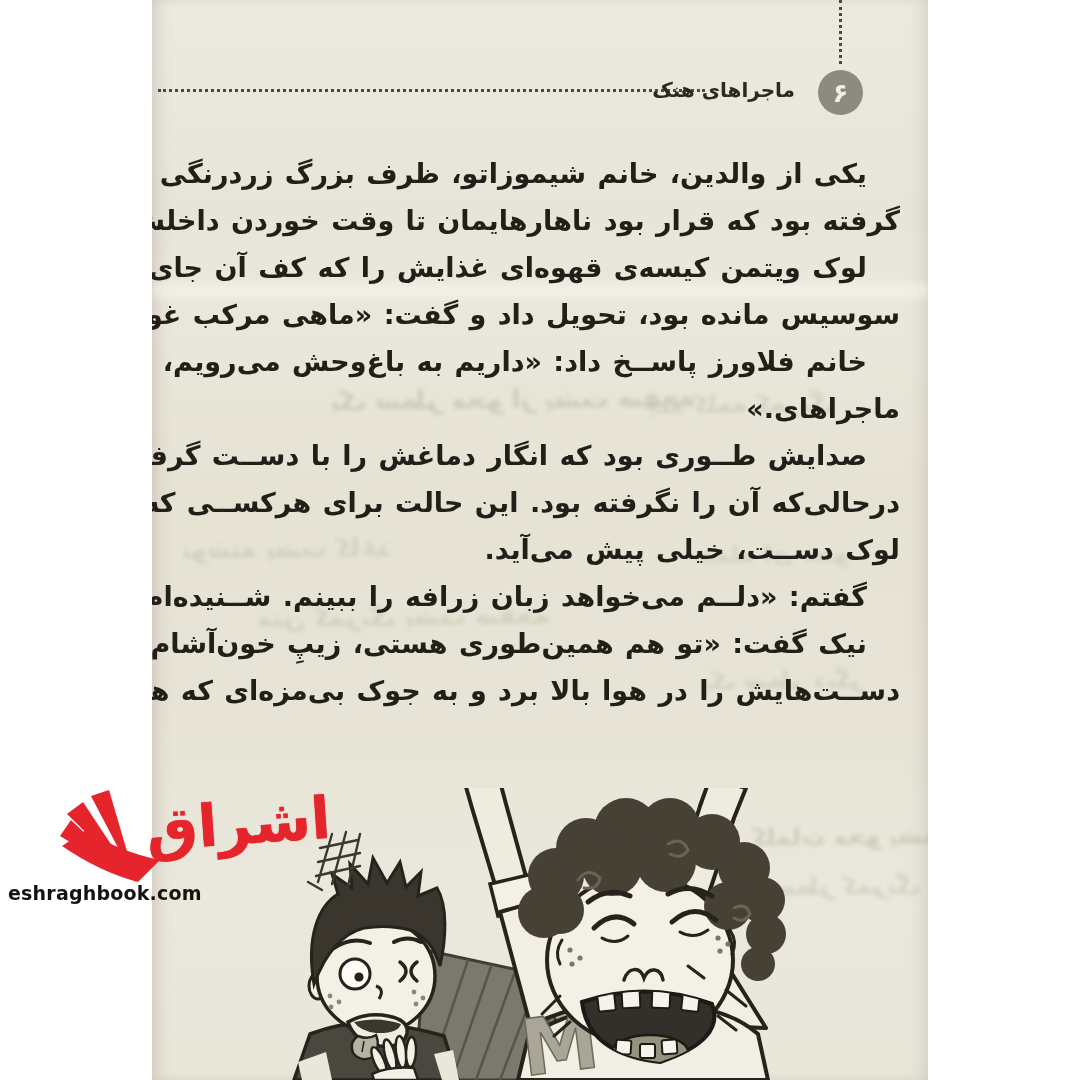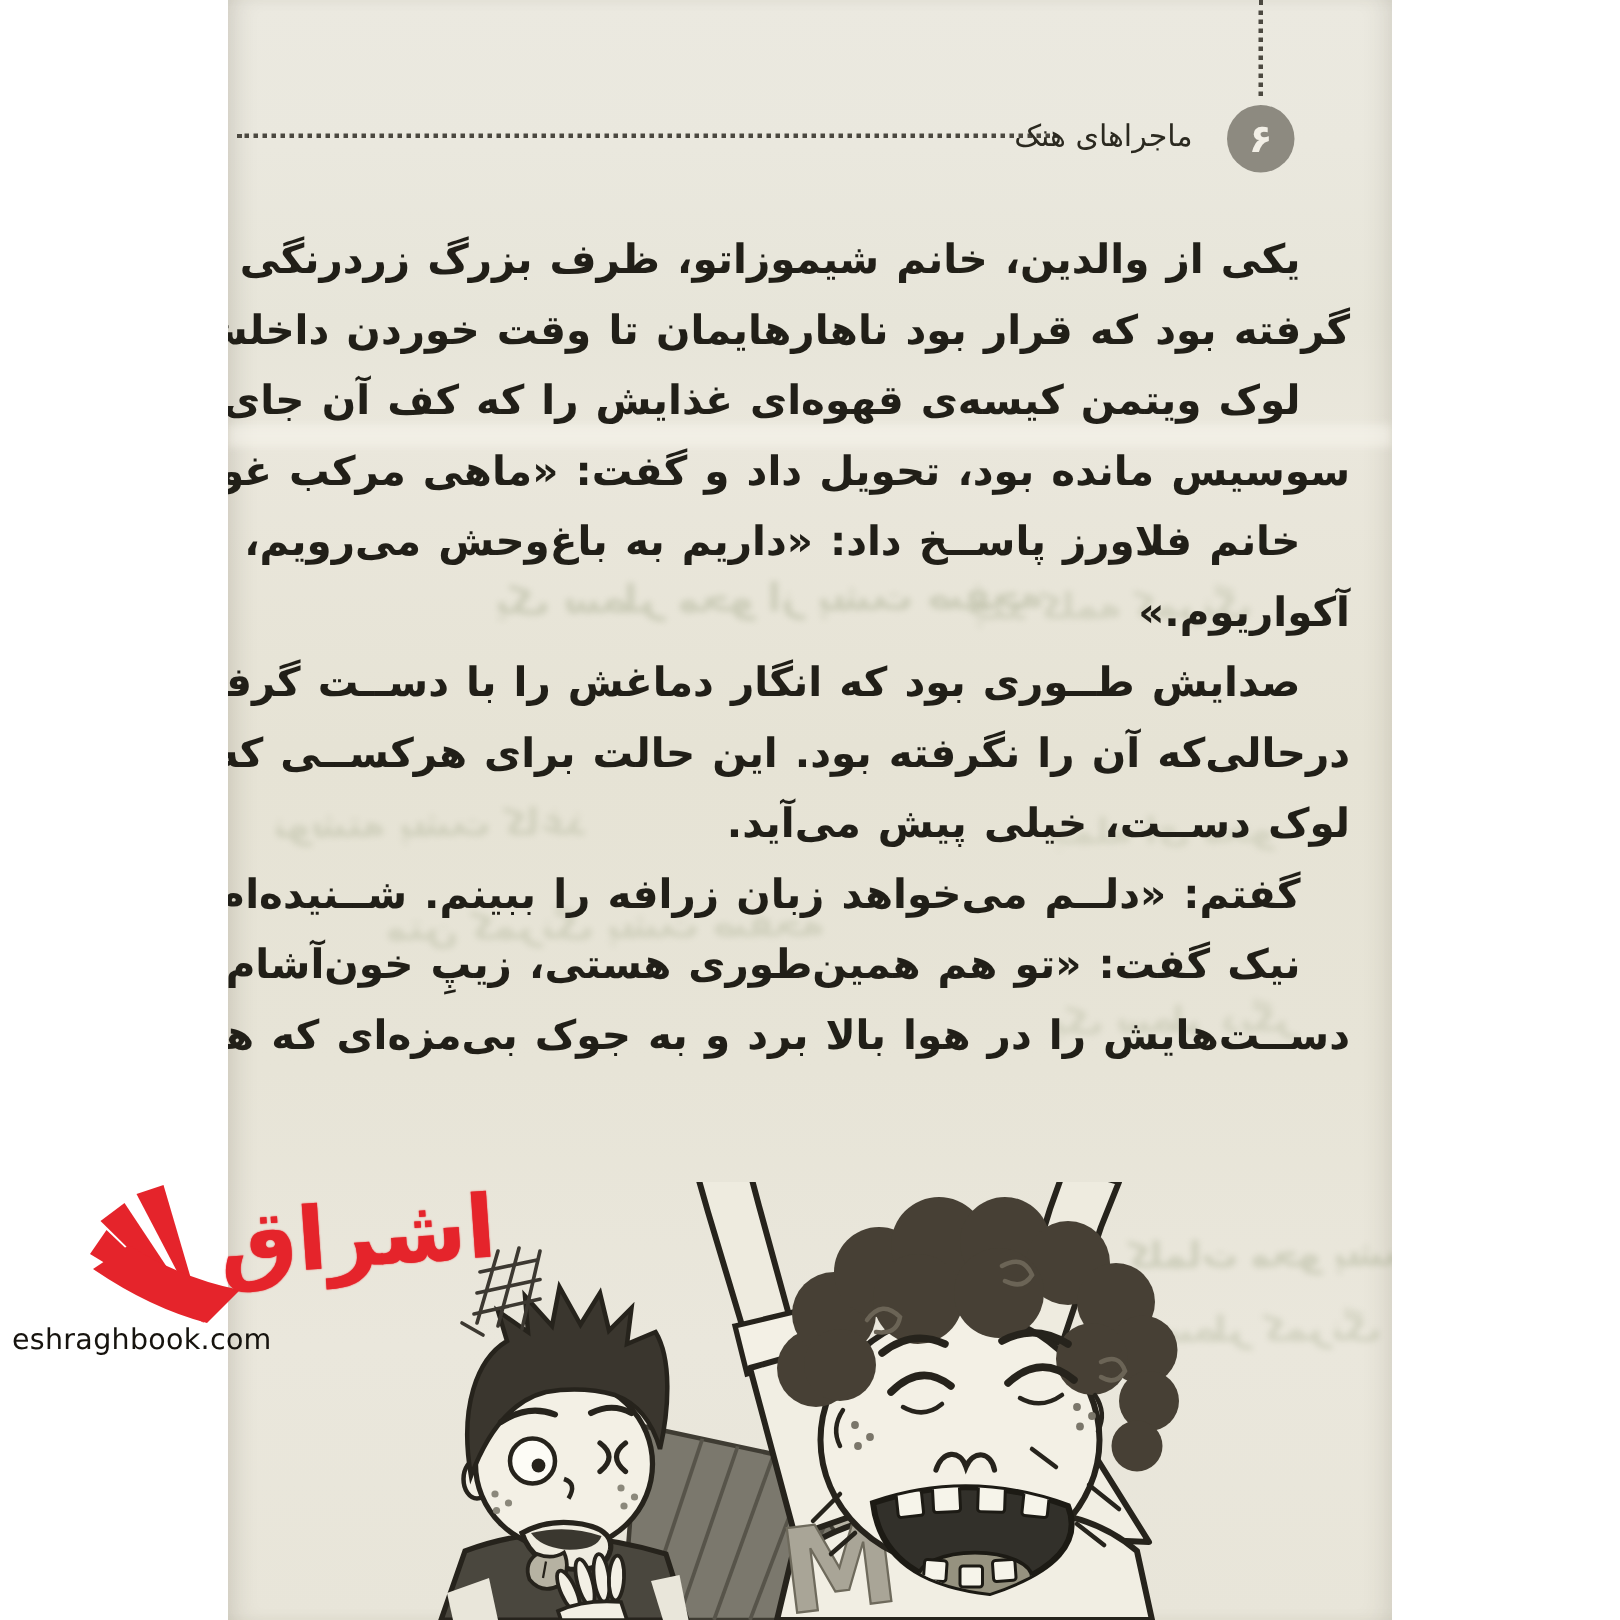--- a/index.html
+++ b/index.html
@@ -11,37 +11,37 @@
                    #e6e3d5 46%,#e7e4d7 66%,#eae7dc 83%,#e8e5d9 100%);
         box-shadow:inset 12px 0 18px -10px rgba(70,62,44,.20), inset -12px 0 18px -10px rgba(70,62,44,.16);}
   .scanband{position:absolute;left:0;top:283px;width:100%;height:15px;
             background:rgba(250,248,240,.5);filter:blur(3px);}
   
   .hline{position:absolute;top:89px;left:6px;width:547px;height:0;border-top:3px dotted #4b4840;}
   .vline{position:absolute;top:0;left:687px;width:0;height:64px;border-left:3px dotted #4b4840;}
   .badge{position:absolute;left:666px;top:70px;width:45px;height:45px;border-radius:50%;
          background:#8d8a80;color:#f2efe6;font-size:26px;font-weight:bold;
          display:flex;align-items:center;justify-content:center;}
-  .htitle{position:absolute;right:133px;top:78px;font-size:20px;font-weight:normal;color:#2b2920;
+  .htitle{position:absolute;right:133px;top:78px;font-size:20px;font-weight:bold;color:#2b2920;
           direction:rtl;white-space:nowrap;}
   
   .body-text{position:absolute;top:150px;right:28px;width:722px;direction:rtl;text-align:right;
              color:#211f18;font-weight:bold;font-size:27px;word-spacing:2px;}
   .line{height:47px;line-height:47px;white-space:nowrap;}
   .line.indent{padding-right:33px;}
   
   .bleed{position:absolute;direction:rtl;transform:scaleX(-1) rotate(.6deg);filter:blur(2.3px);
          color:#8d9672;font-weight:bold;white-space:nowrap;pointer-events:none;}
   
   .illus{position:absolute;left:108px;top:788px;width:570px;height:292px;}
   
   .wm-icon{position:absolute;left:56px;top:788px;width:110px;height:102px;}
   .wm-brand{position:absolute;left:146px;top:790px;font-size:58px;font-weight:bold;color:#e5242b;
             transform:rotate(-4deg);direction:rtl;white-space:nowrap;text-shadow:0 0 1px #e5242b;}
-  .wm-url{position:absolute;left:8px;top:882px;font-size:19px;font-weight:normal;color:#16130e;
+  .wm-url{position:absolute;left:8px;top:882px;font-size:19px;font-weight:bold;color:#16130e;
           letter-spacing:.2px;}
 </style>
 </head>
 <body>
 
 <div class="canvas">
 
   <div class="page">
     <div class="scanband"></div>
 
@@ -58,21 +58,21 @@
     <div class="vline"></div>
     <div class="htitle">ماجراهای هنک</div>
     <div class="badge">۶</div>
 
     <div class="body-text">
         <div class="line indent">یکی از والدین، خانم شیموزاتو، ظرف بزرگ زردرنگی را در دست</div>
         <div class="line">گرفته بود که قرار بود ناهارهایمان تا وقت خوردن داخلش بمانند.</div>
         <div class="line indent">لوک ویتمن کیسه‌ی قهوه‌ای غذایش را که کف آن جای چربی</div>
         <div class="line">سوسیس مانده بود، تحویل داد و گفت: «ماهی مرکب غول‌پیکر.»</div>
         <div class="line indent">خانم فلاورز پاســخ داد: «داریم به باغ‌وحش می‌رویم، لوک! نه</div>
-        <div class="line">آکواریوم.»</div>
+        <div class="line">ماجراهای.»</div>
         <div class="line indent">صدایش طــوری بود که انگار دماغش را با دســت گرفته بود،</div>
         <div class="line">درحالی‌که آن را نگرفته بود. این حالت برای هرکســی که نزدیک</div>
         <div class="line">لوک دســت، خیلی پیش می‌آید.</div>
         <div class="line indent">گفتم: «دلــم می‌خواهد زبان زرافه را ببینم. شــنیده‌ام زبانش</div>
         <div class="line indent">نیک گفت: «تو هم همین‌طوری هستی، زیپِ خون‌آشام!»</div>
         <div class="line">دســت‌هایش را در هوا بالا برد و به جوک بی‌مزه‌ای که همیشه</div>
       </div>
 
     <svg class="illus" viewBox="0 0 570 292">
       <defs>

